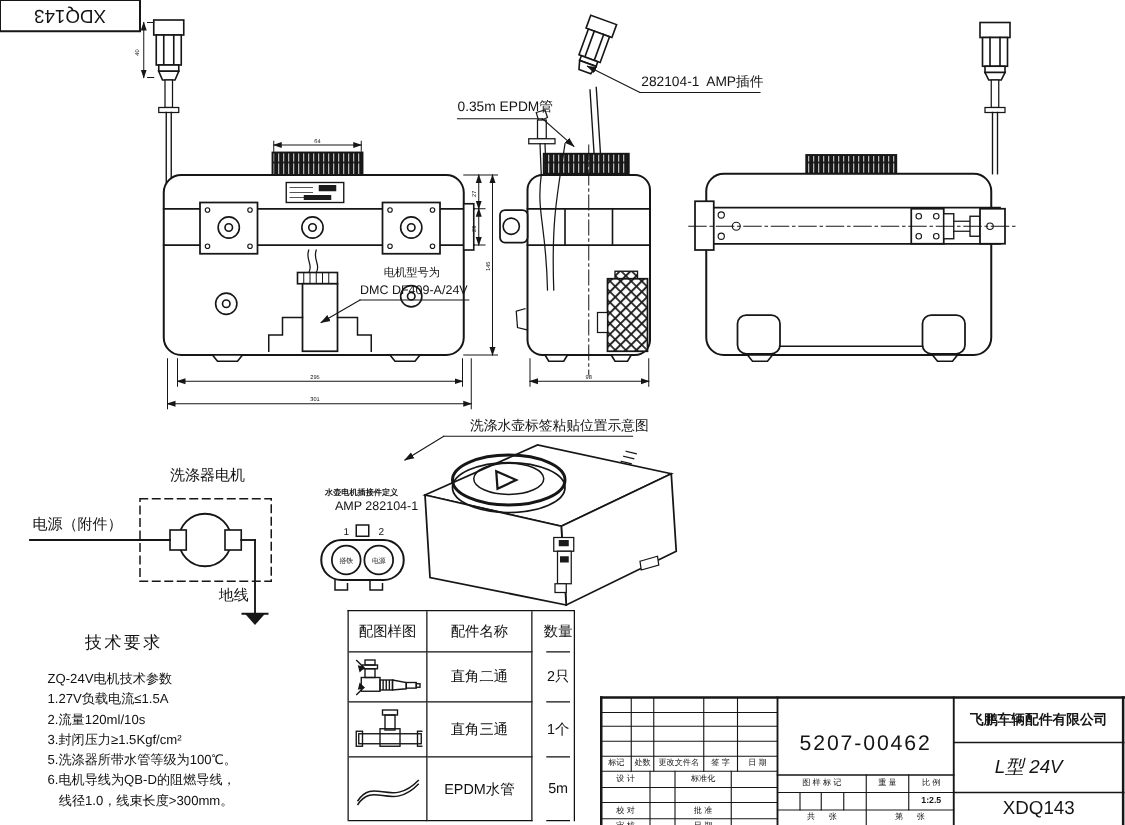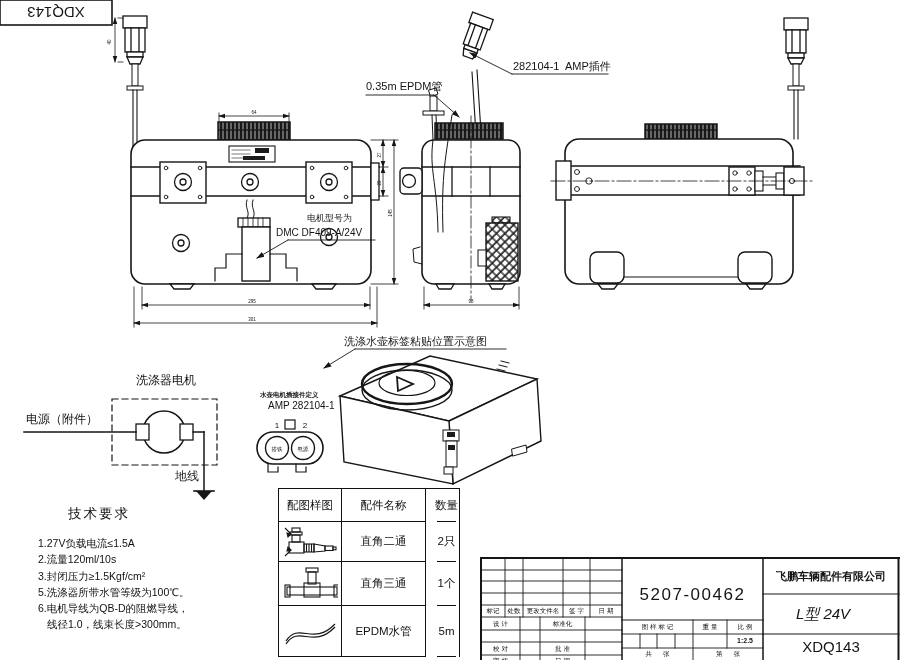--- a/index.html
+++ b/index.html
@@ -369,32 +369,33 @@
     <line x1="763" y1="594" x2="899" y2="594" stroke-width="1.2"></line>
     <line x1="763" y1="634" x2="899" y2="634" stroke-width="1.2"></line>
   </g>
 </svg>
 
 <div class="lbl f15 corner ctr" style="left:6px;top:1px;width:100px;height:22px;">XDQ143</div>
 
 <div class="lbl f11" style="left:366px;top:80px;">0.35m EPDM管</div>
 <div class="lbl f11" style="left:513px;top:60px;">282104-1  AMP插件</div>
 <div class="lbl f9" style="left:307px;top:214px;">电机型号为</div>
-<div class="lbl f10" style="left:276px;top:227px;text-align:right;">DMC DF409-A/24V</div>
-<div class="lbl f11" style="left:344px;top:335px;">洗涤水壶标签粘贴位置示意图</div>
+<div class="lbl f10" style="left:288px;top:227px;text-align:right;">DMC DF409-A/24V</div>
+<div class="lbl f11" style="left:376px;top:335px;">洗涤水壶标签粘贴位置示意图</div>
 
 <div class="lbl f12" style="left:136px;top:374px;">洗涤器电机</div>
 <div class="lbl f12" style="left:26px;top:413px;">电源（附件）</div>
 <div class="lbl f12" style="left:175px;top:470px;">地线</div>
 
 <div class="lbl f6 bold" style="left:260px;top:391px;">水壶电机插接件定义</div>
 <div class="lbl f10" style="left:268px;top:400px;">AMP 282104-1</div>
 
 <div id="tech">
   <div class="t-title">技术要求</div>
+  <div class="t-line">ZQ-24V电机技术参数</div>
   <div class="t-line">1.27V负载电流≤1.5A</div>
   <div class="t-line">2.流量120ml/10s</div>
   <div class="t-line">3.封闭压力≥1.5Kgf/cm²</div>
   <div class="t-line">5.洗涤器所带水管等级为100℃。</div>
   <div class="t-line">6.电机导线为QB-D的阻燃导线，</div>
   <div class="t-line indent">线径1.0，线束长度&gt;300mm。</div>
 </div>
 
 <div id="parts">
   <div class="c">配图样图</div>

